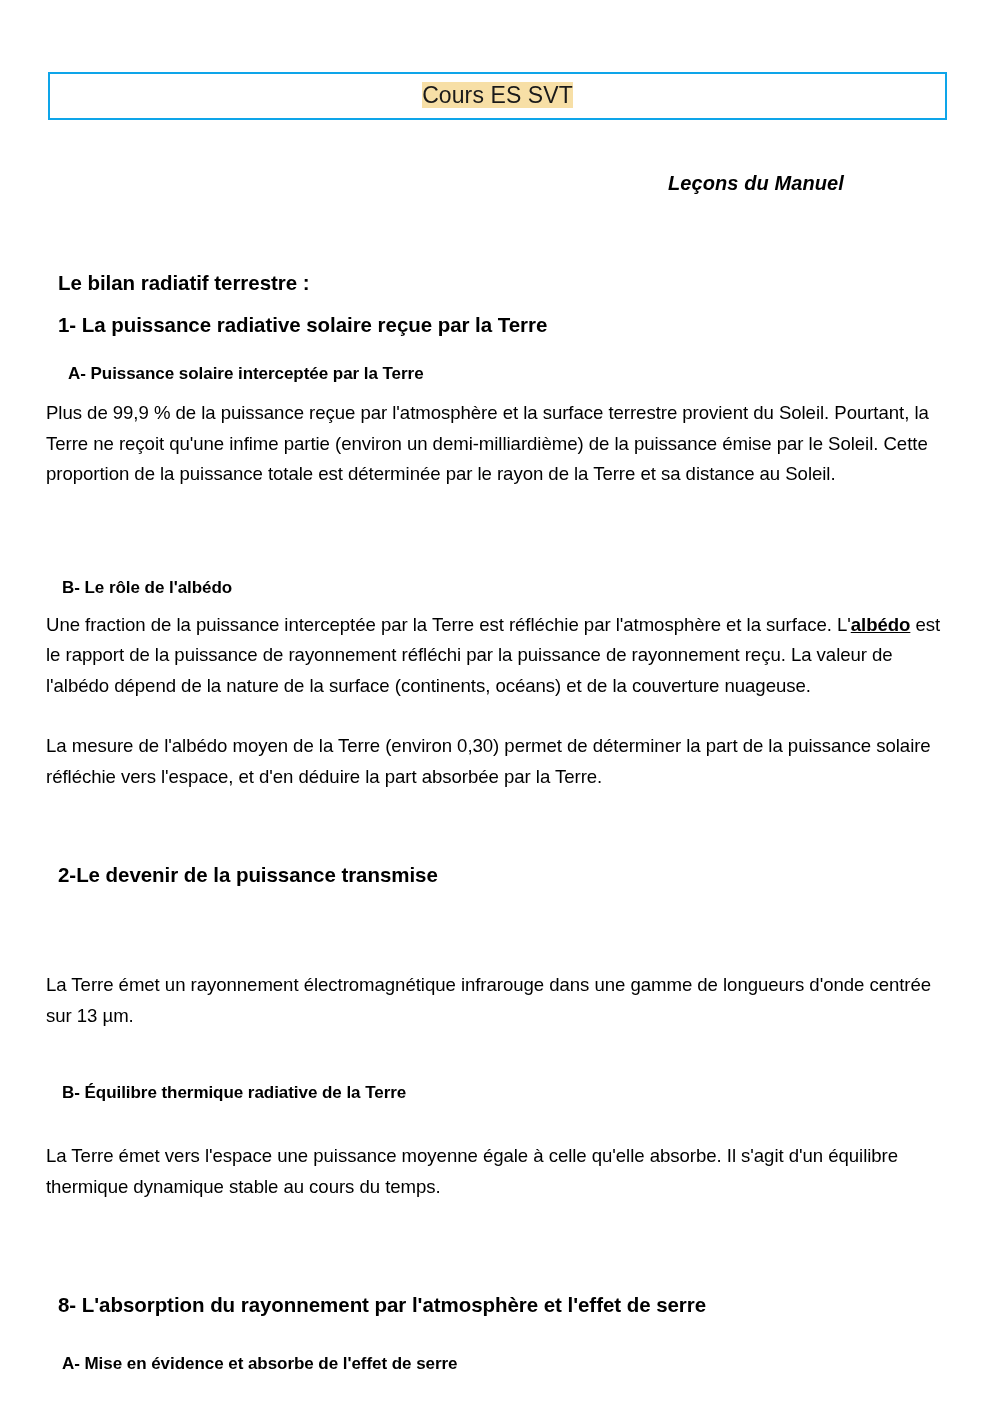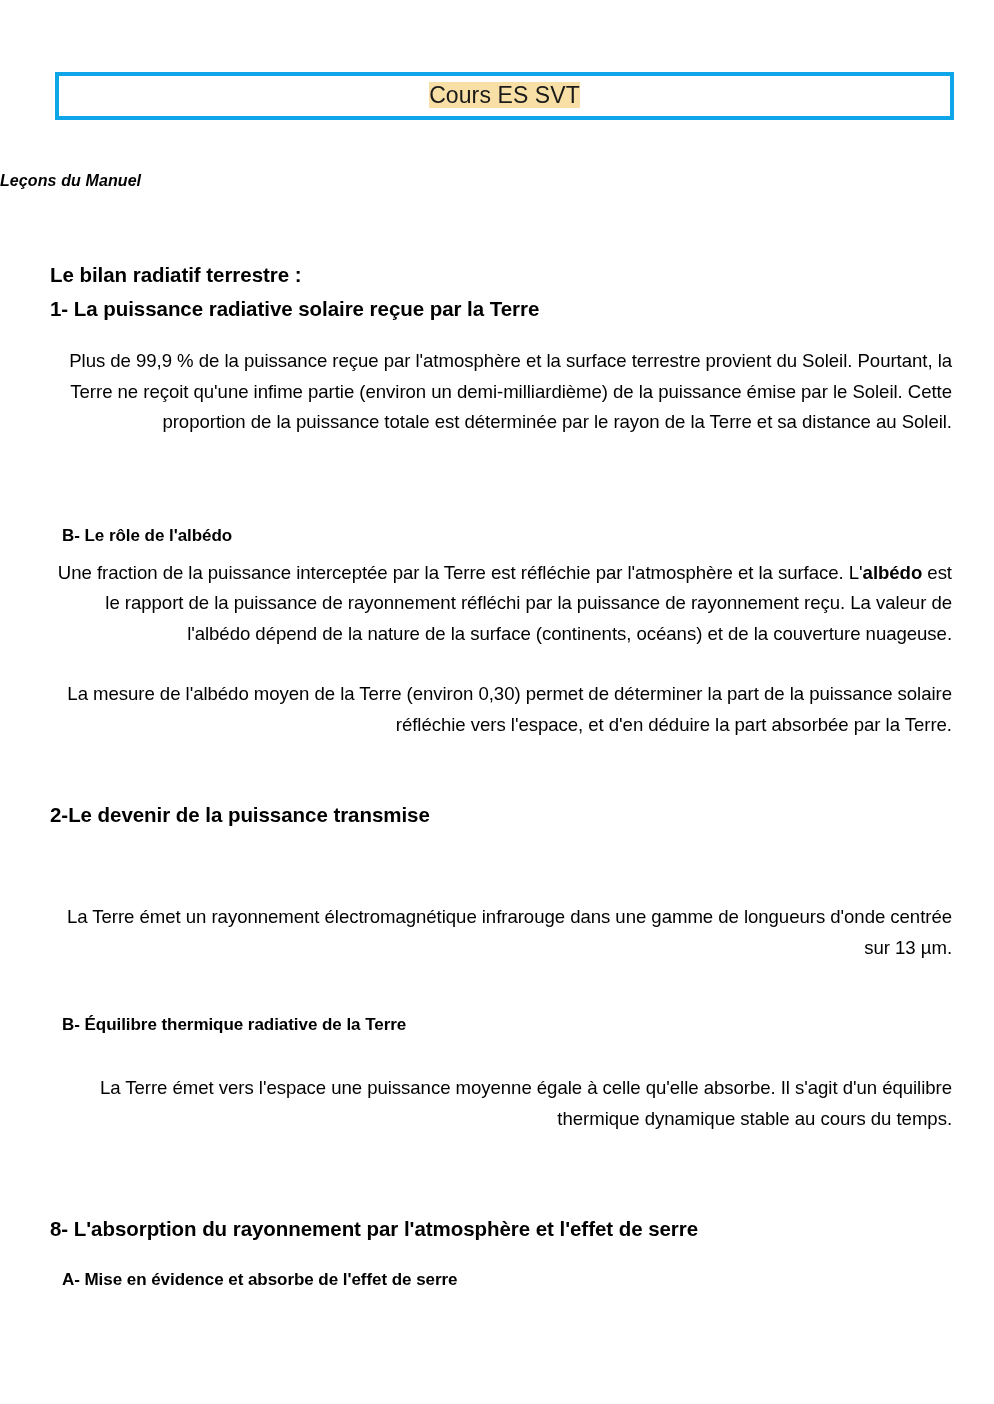--- a/index.html
+++ b/index.html
@@ -16,25 +16,25 @@
     margin: 0 auto;
     overflow: hidden;
     font-family: "Liberation Sans", sans-serif;
     color: #000000;
     -webkit-font-smoothing: antialiased;
   }
 
   
   .title-box {
     position: absolute;
-    left: 55px;
+    left: 48px;
     top: 72px;
     width: 899px;
     height: 48px;
-    border: 4px solid #0ea5e9;
+    border: 2px solid #0ea5e9;
     box-sizing: border-box;
     display: flex;
     align-items: center;
     justify-content: center;
   }
   .title-text {
     font-size: 23px;
     line-height: 1.25;
     letter-spacing: 0.1px;
     color: #1a1a1a;
@@ -43,60 +43,60 @@
   .hl {
     background-color: #f7dfa6;
   }
 
   
   .subtitle {
     position: absolute;
     left: 0;
     top: 172px;
     width: 844px;
-    text-align: left;
-    font-size: 16px;
+    text-align: right;
+    font-size: 20px;
     font-weight: bold;
     font-style: italic;
     letter-spacing: 0.1px;
   }
 
   
   .content {
     position: absolute;
     left: 46px;
     top: 256px;
     width: 906px;
   }
 
   .h-main {
     font-size: 20.5px;
     font-weight: bold;
     line-height: 30px;
-    margin: 4px;
+    margin: 12px;
     letter-spacing: -0.05px;
   }
   .h-sub {
     font-size: 17px;
     font-weight: bold;
     line-height: 28px;
     margin: 0;
     letter-spacing: -0.05px;
   }
   .indent-a { padding-left: 22px; }
   .indent-b { padding-left: 16px; margin-top: 14px; }
 
   p.body {
     font-size: 18.6px;
     line-height: 30.5px;
     margin: 0;
-    text-align: right;
+    text-align: left;
     letter-spacing: -0.05px;
   }
-  p.body b { font-weight: bold; }
+  p.body b { font-weight: bold; text-decoration: underline; }
 
   .sp-4  { height: 4px; }
   .sp-8  { height: 8px; }
   .sp-10 { height: 10px; }
   .sp-20 { height: 20px; }
   .sp-30 { height: 30px; }
   .sp-34 { height: 34px; }
   .sp-40 { height: 40px; }
   .sp-56 { height: 56px; }
 </style>
@@ -111,20 +111,21 @@
 
   <div class="subtitle">Leçons du Manuel</div>
 
   <div class="content">
 
     <h1 class="h-main">Le bilan radiatif terrestre :</h1>
     <h1 class="h-main">1- La puissance radiative solaire reçue par la Terre</h1>
 
     <div class="sp-8"></div>
 
+    <h2 class="h-sub indent-a">A- Puissance solaire interceptée par la Terre</h2>
 
     <div class="sp-10"></div>
 
     <p class="body">Plus de 99,9 % de la puissance reçue par l'atmosphère et la surface terrestre provient du Soleil. Pourtant, la Terre ne reçoit qu'une infime partie (environ un demi-milliardième) de la puissance émise par le Soleil. Cette proportion de la puissance totale est déterminée par le rayon de la Terre et sa distance au Soleil.</p>
 
     <div class="sp-30"></div>
 
 
     <div class="sp-40"></div>
 

